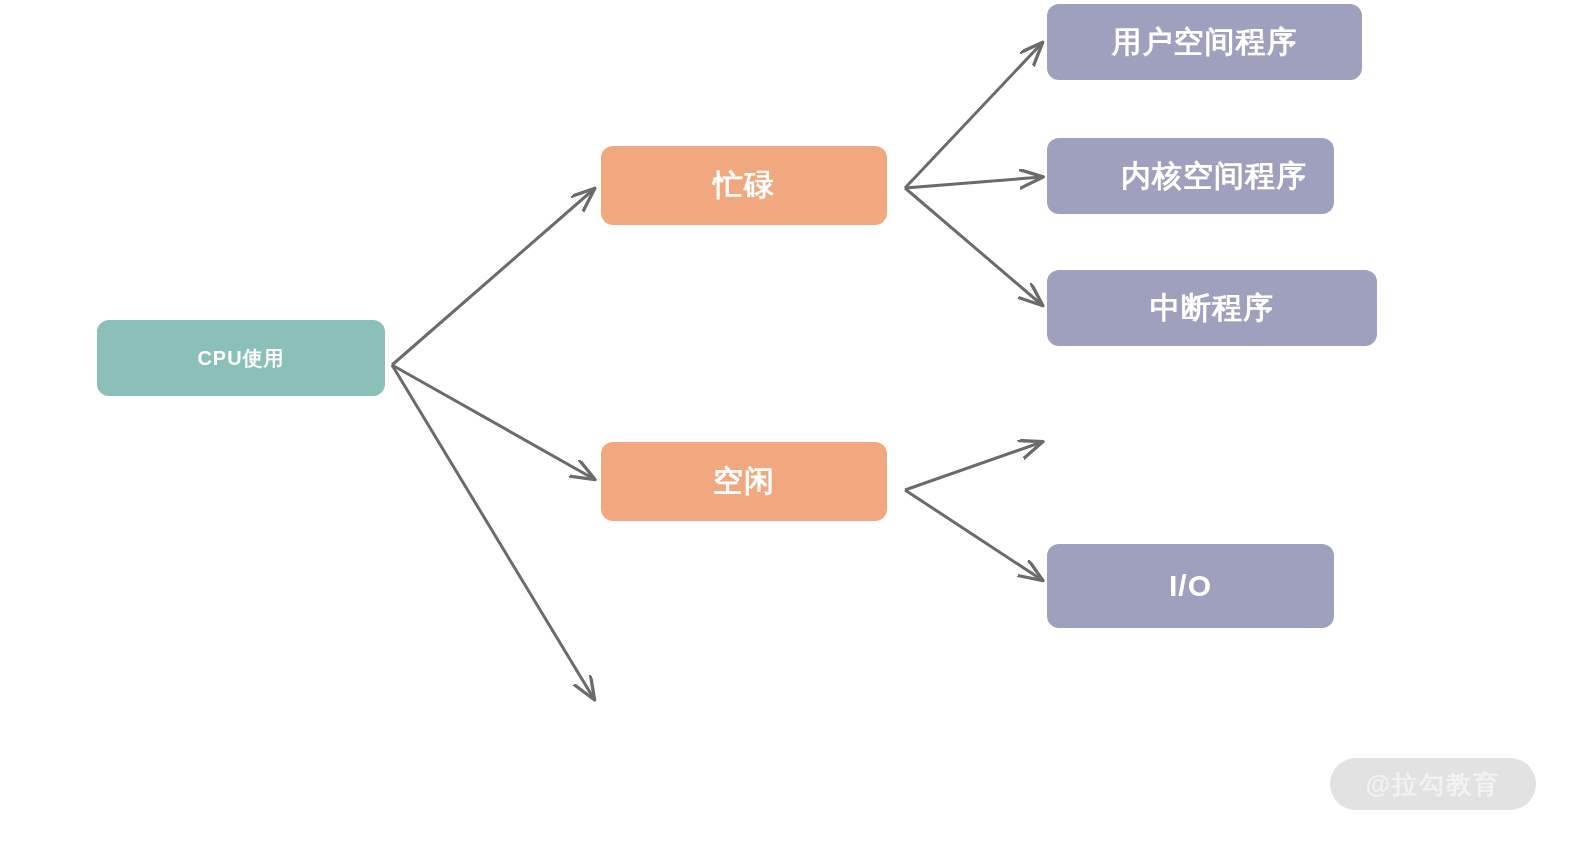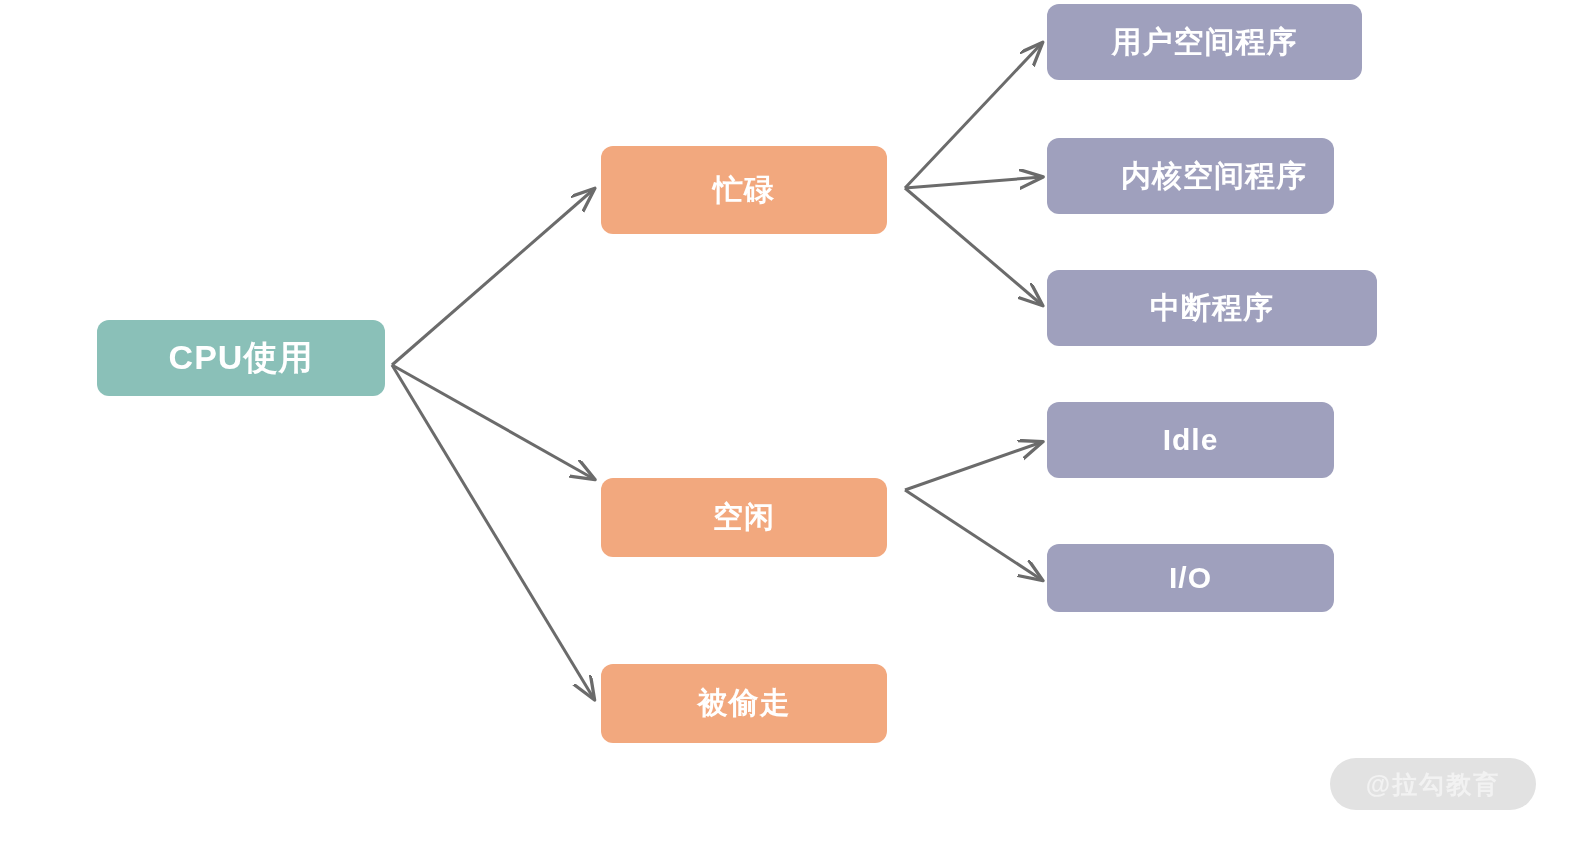--- a/index.html
+++ b/index.html
@@ -34,21 +34,21 @@
     box-sizing: border-box;
     border-radius: 12px;
     color: #ffffff;
     font-weight: bold;
     letter-spacing: 1px;
     text-align: center;
     user-select: none;
   }
   .node-root {
     background: #8ac0b8;
-    font-size: 34px;
+    font-size: 20px;
   }
   .node-level1 {
     background: #f2a87e;
     font-size: 30px;
   }
   .node-level2 {
     background: #9fa0bd;
     font-size: 30px;
   }
   .watermark {
@@ -91,49 +91,43 @@
 
     <line x1="905" y1="490" x2="1042" y2="442" stroke="#6b6b6b" stroke-width="3" marker-end="url(#arrowhead)"></line>
 
     <line x1="905" y1="490" x2="1042" y2="580" stroke="#6b6b6b" stroke-width="3" marker-end="url(#arrowhead)"></line>
   </svg>
 
   <div class="node node-root" style="left:97px; top:320px; width:288px; height:76px;">
     <span>CPU使用</span>
   </div>
 
-  <div class="node node-level1" style="left:601px; top:146px; width:286px; height:88px;">
+  <div class="node node-level1" style="left:601px; top:146px; width:286px; height:79px;">
     <span>忙碌</span>
   </div>
 
-  <div class="node node-level1" style="left:601px; top:442px; width:286px; height:79px;margin-top:36px;">
+  <div class="node node-level1" style="left:601px; top:442px; width:286px; height:79px;">
     <span>空闲</span>
   </div>
 
-  <div class="node node-level1" style="left:601px; top:664px; width:286px; height:79px;">
-    <span>被偷走</span>
-  </div>
 
   <div class="node node-level2" style="left:1047px; top:4px; width:315px; height:76px;">
     <span>用户空间程序</span>
   </div>
 
   <div class="node node-level2" style="left:1047px; top:138px; width:287px; height:76px;padding-left:47px;">
     <span>内核空间程序</span>
   </div>
 
   <div class="node node-level2" style="left:1047px; top:270px; width:330px; height:76px;">
     <span>中断程序</span>
   </div>
 
-  <div class="node node-level2" style="left:1047px; top:402px; width:287px; height:76px;">
-    <span>Idle</span>
-  </div>
 
-  <div class="node node-level2" style="left:1047px; top:544px; width:287px; height:68px;">
+  <div class="node node-level2" style="left:1047px; top:544px; width:287px; height:84px;">
     <span>I/O</span>
   </div>
 
   <div class="watermark" style="left:1330px; top:758px; width:206px; height:52px;">
     <span>@拉勾教育</span>
   </div>
 
 </div>
 
 </body></html>

